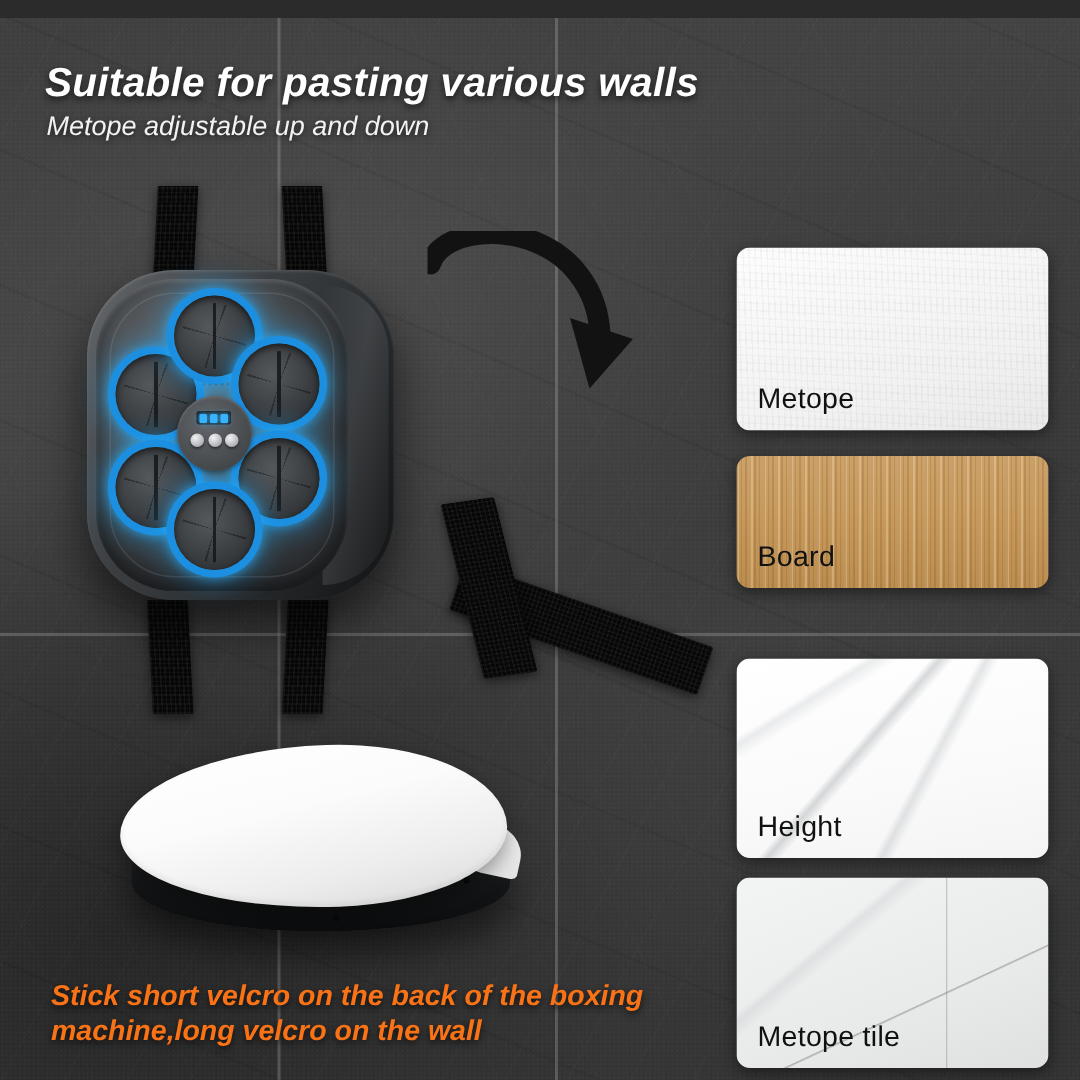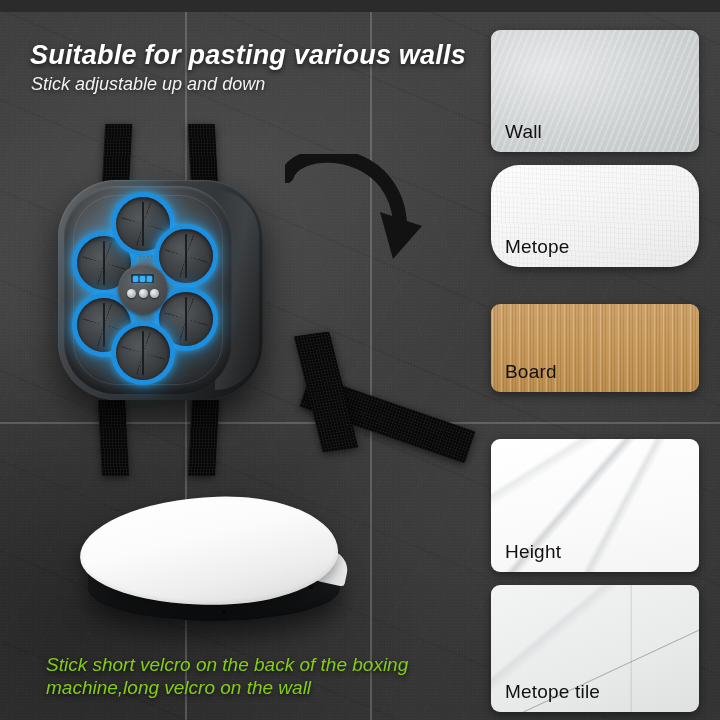--- a/index.html
+++ b/index.html
@@ -29,22 +29,22 @@
   .grout.v{width:2px;top:0;bottom:0;}
   .grout.h{height:2px;left:0;right:0;}
 
   
   .headline{position:absolute;left:30px;top:28px;
             font-size:27px;font-weight:bold;font-style:italic;color:#fff;
             letter-spacing:.2px;text-shadow:0 2px 5px rgba(0,0,0,.65);white-space:nowrap;}
   .subhead{position:absolute;left:31px;top:62px;
            font-size:18px;font-style:italic;color:#f2f2f2;
            text-shadow:0 1px 4px rgba(0,0,0,.6);white-space:nowrap;}
-  .caption{position:absolute;left:46px;top:641px;width:400px;
-           font-size:19px;font-weight:normal;font-style:italic;color:#84cc16;
+  .caption{position:absolute;left:34px;top:641px;width:400px;
+           font-size:19px;font-weight:bold;font-style:italic;color:#f97316;
            line-height:1.22;text-shadow:0 2px 5px rgba(0,0,0,.7);}
 
   
   .velcro{position:absolute;background:#070707;
           background-image:
             repeating-linear-gradient(90deg, rgba(255,255,255,.045) 0 1px, rgba(0,0,0,0) 1px 3px),
             repeating-linear-gradient(0deg, rgba(255,255,255,.035) 0 1px, rgba(0,0,0,0) 1px 3px);
           box-shadow:0 2px 8px rgba(0,0,0,.55);}
   #vt-l{left:103px;top:112px;width:27px;height:86px;transform:skewX(-3deg);}
   #vt-r{left:190px;top:112px;width:27px;height:86px;transform:skewX(3deg);}
@@ -129,25 +129,25 @@
 
   
   .swatch{position:absolute;left:491px;width:208px;border-radius:9px;overflow:hidden;
           box-shadow:0 3px 10px rgba(0,0,0,.45);}
   .swatch .lbl{position:absolute;left:14px;bottom:9px;
                font-size:19px;color:#111;letter-spacing:.2px;}
   #sw-wall{top:18px;height:122px;
       background:
         repeating-linear-gradient(112deg, rgba(255,255,255,.22) 0 2px, rgba(0,0,0,0) 2px 6px),
         radial-gradient(ellipse at 28% 30%, #e3e5e6 0%, #cfd2d3 55%, #c2c5c6 100%);}
-  #sw-metope{top:153px;height:102px;
+  #sw-metope{top:153px;height:122px;
       background:
         repeating-linear-gradient(88deg, rgba(0,0,0,.030) 0 1px, rgba(0,0,0,0) 1px 4px),
         repeating-linear-gradient(3deg, rgba(0,0,0,.025) 0 1px, rgba(0,0,0,0) 1px 5px),
-        linear-gradient(160deg,#fdfdfd,#f1f1f1 70%,#e9e9e9 100%); border-radius: 28px;}
+        linear-gradient(160deg,#fdfdfd,#f1f1f1 70%,#e9e9e9 100%);}
   #sw-board{top:292px;height:88px;
       background:
         repeating-linear-gradient(90deg, rgba(120,78,34,.22) 0 1px, rgba(0,0,0,0) 1px 3px),
         repeating-linear-gradient(90deg, rgba(255,228,188,.30) 0 2px, rgba(0,0,0,0) 2px 9px),
         linear-gradient(180deg,#cda269 0%,#c79a5c 45%,#bb8d4f 100%); text-align: right;}
   #sw-marble{top:427px;height:133px;
       background:
         linear-gradient(131deg, rgba(0,0,0,0) 40%, rgba(150,155,160,.38) 42%, rgba(0,0,0,0) 45%),
         linear-gradient(118deg, rgba(0,0,0,0) 58%, rgba(165,170,175,.30) 60%, rgba(0,0,0,0) 63%),
         linear-gradient(148deg, rgba(0,0,0,0) 20%, rgba(175,180,185,.25) 22%, rgba(0,0,0,0) 26%),
@@ -165,21 +165,21 @@
 <div class="stage">
 
   <div class="wall"></div>
   <div class="veins"></div>
   <div class="grain"></div>
   <div class="grout v" style="left:185px"></div>
   <div class="grout v" style="left:370px"></div>
   <div class="grout h" style="top:410px"></div>
 
   <div class="headline">Suitable for pasting various walls</div>
-  <div class="subhead">Stick adjustable up and down</div>
+  <div class="subhead">Metope adjustable up and down</div>
 
   <div class="velcro" id="vt-l"></div>
   <div class="velcro" id="vt-r"></div>
   <div class="velcro" id="vb-l"></div>
   <div class="velcro" id="vb-r"></div>
 
   <div class="machine">
     <div class="shell"></div>
     <div class="face"></div>
     <div class="speaker"></div>
@@ -226,23 +226,20 @@
   <div class="plate">
     <div class="btm"></div>
     <div class="tab"></div>
     <div class="top"></div>
     <div class="hole" style="left:229px;top:88px"></div>
     <div class="hole" style="left:142px;top:113px"></div>
   </div>
 
   <div class="caption">Stick short velcro on the back of the boxing machine,long velcro on the wall</div>
 
-  <div class="swatch" id="sw-wall">
-    <span class="lbl">Wall</span>
-  </div>
   <div class="swatch" id="sw-metope">
     <span class="lbl">Metope</span>
   </div>
   <div class="swatch" id="sw-board">
     <span class="lbl">Board</span>
   </div>
   <div class="swatch" id="sw-marble">
     <span class="lbl">Height</span>
   </div>
   <div class="swatch" id="sw-ceramic">

